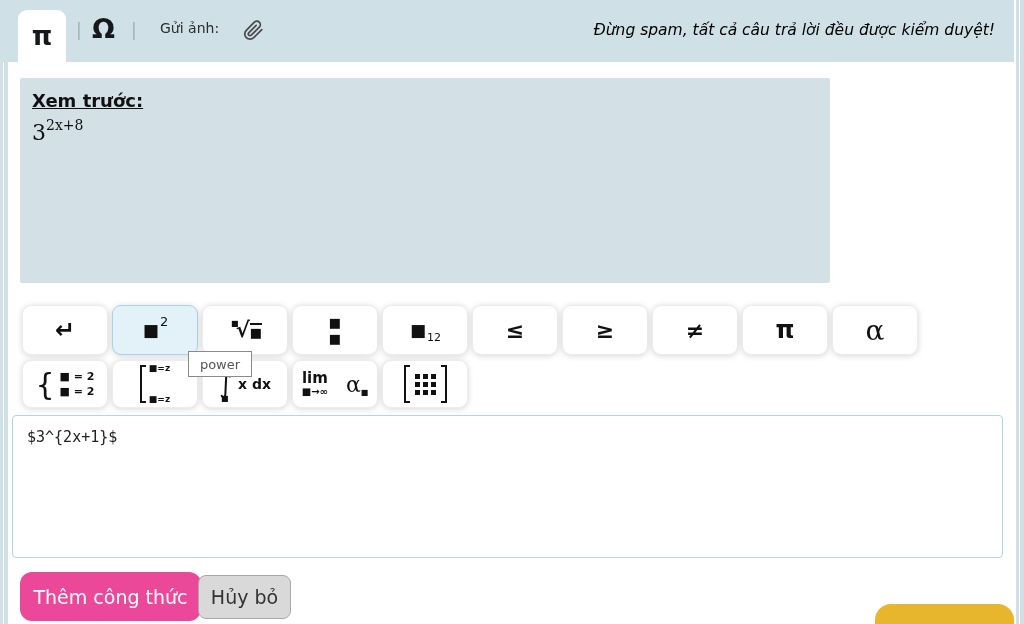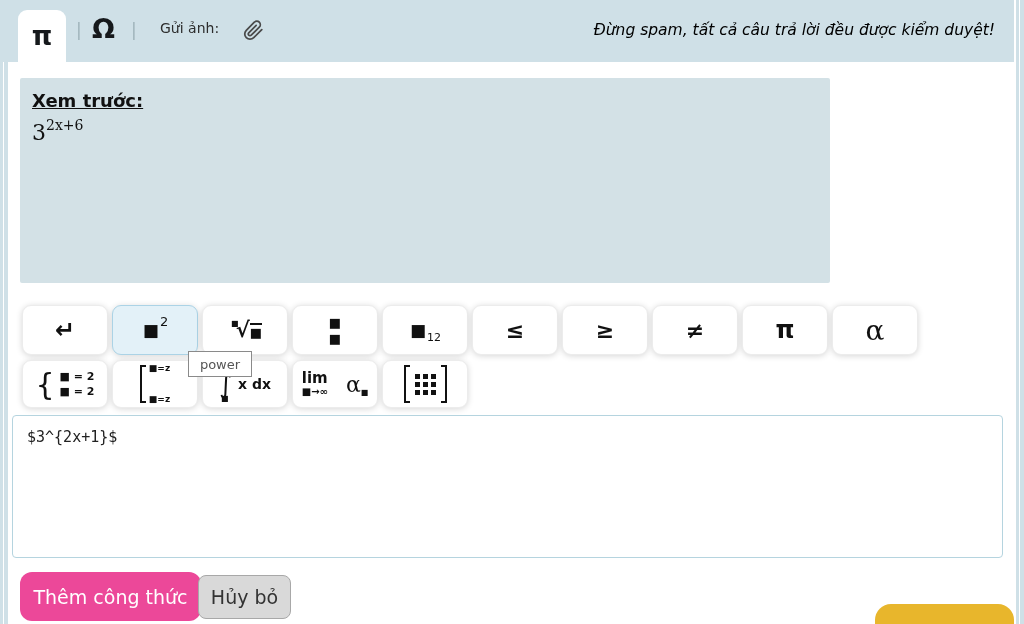--- a/index.html
+++ b/index.html
@@ -51,21 +51,21 @@
   .g-alpha { font-family:"DejaVu Serif", serif; font-size:28px; }
 
   .g-brace { font-size:30px; font-weight:400; margin-right:5px; }
   .g-cases { display:flex; flex-direction:column; gap:2px; font-size:11px; font-weight:600; line-height:1.2; }
   .sqbr { width:6px; height:38px; border-left:2px solid #111; border-top:2px solid #111; border-bottom:2px solid #111; }
   .sqbr.r { border-left:none; border-right:2px solid #111; }
   .g-evalcol { display:flex; flex-direction:column; justify-content:space-between; height:40px; margin-left:3px; font-size:9px; font-weight:700; line-height:1; }
   .g-int { position:relative; font-size:25px; font-weight:400; margin-right:6px; }
   .g-int .low { position:absolute; font-size:8px; left:2px; bottom:-4px; }
   .g-intexpr { font-size:14px; font-weight:700; }
-  .g-limcol { display:flex; flex-direction:column; align-items:center; line-height:1; margin-right:18px; }
+  .g-limcol { display:flex; flex-direction:column; align-items:flex-end; line-height:1; margin-right:18px; }
   .g-lim { font-size:15px; font-weight:700; }
   .g-limunder { font-size:10px; font-weight:700; margin-top:1px; }
   .g-limalpha { font-family:"DejaVu Serif", serif; font-size:22px; }
   .g-limsub { font-size:8px; position:relative; top:8px; }
   .g-matrix { display:grid; grid-template-columns:repeat(3,5px); grid-auto-rows:5px; gap:3px; margin:0 5px; }
   .g-matrix i { background:#111; }
 
   .tooltip { position:absolute; left:188px; top:351px; width:64px; height:26px; background:#fff;
              border:1px solid #8a8a8a; color:#555; font-size:13px; display:flex; align-items:center;
              justify-content:center; z-index:10; }
@@ -103,21 +103,21 @@
       <svg width="21" height="23" viewBox="0 0 24 24" fill="none" stroke="#4a4a4a" stroke-width="2" stroke-linecap="round" stroke-linejoin="round">
         <path d="M21.44 11.05l-9.19 9.19a6 6 0 0 1-8.49-8.49l9.19-9.19a4 4 0 0 1 5.66 5.66l-9.2 9.19a2 2 0 0 1-2.83-2.83l8.49-8.48"></path>
       </svg>
     </span>
     <span class="notice">Đừng spam, tất cả câu trả lời đều được kiểm duyệt!</span>
   </div>
 
   <div class="preview">
     <div class="preview-title">Xem trước:</div>
     <div class="formula">
-      <span>3</span><sup>2x+6</sup>
+      <span>3</span><sup>2x+8</sup>
     </div>
   </div>
 
   <div class="btn row1" style="left:22px;">
     <span class="g-newline">↵</span>
   </div>
   <div class="btn row1 active" style="left:112px;">
     <span class="g-base">■</span>
     <span class="g-sup">2</span>
   </div>

